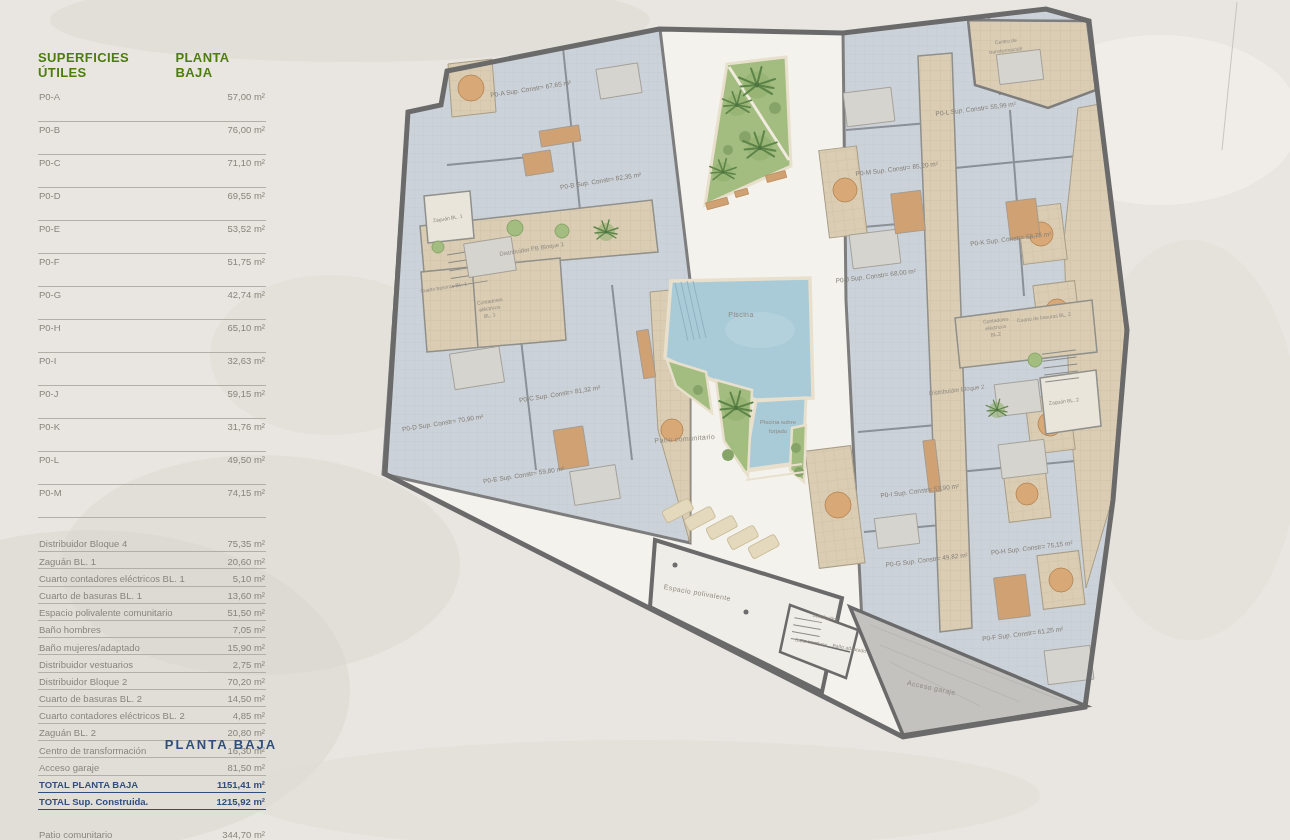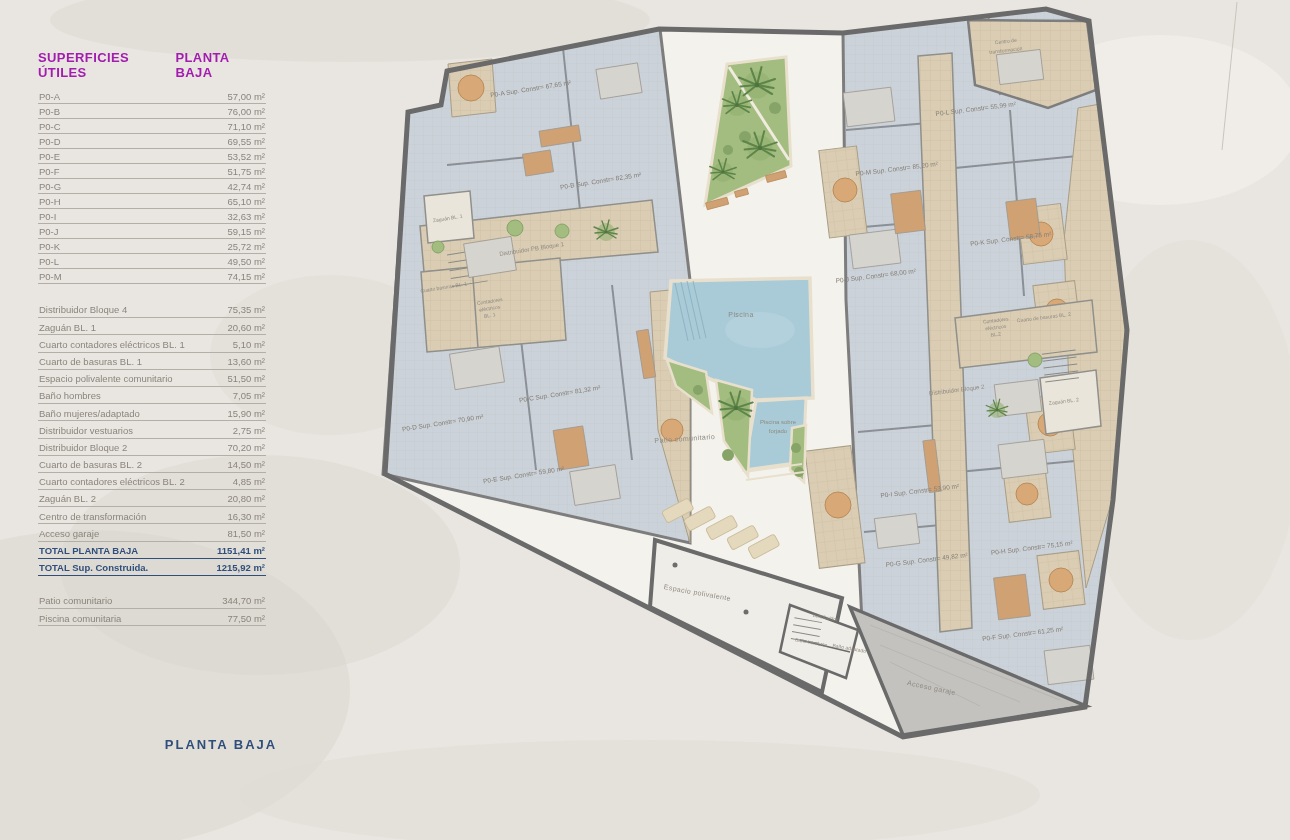--- a/index.html
+++ b/index.html
@@ -1,24 +1,24 @@
 <!DOCTYPE html>
 <html><head>
 <meta charset="utf-8">
 <style>
   html,body{margin:0;padding:0;background:#e9e6e1;}
   #canvas{position:relative;width:1290px;height:840px;overflow:hidden;
     background:#e9e6e1;font-family:"Liberation Sans","DejaVu Sans",sans-serif;}
   #plan-svg{position:absolute;left:0;top:0;}
   
   #panel{position:absolute;left:38px;top:50px;width:228px;}
-  .hdr{display:flex;justify-content:center;color:#a21caf;font-weight:bold;
+  .hdr{display:flex;justify-content:center;color:#4d7c0f;font-weight:bold;
     font-size:13px;letter-spacing:.4px;margin-bottom:9px;}
   .r{display:flex;justify-content:space-between;align-items:flex-end;
-    border-bottom:1px solid #b3afa7;padding:2px 1px 1px;font-size:9.5px;
+    border-bottom:1px solid #b3afa7;padding:2px 1px 19px;font-size:9.5px;
     color:#8a857c;line-height:11px;white-space:nowrap;}
   .g2{margin-top:17px;}
   .g2 .r{padding:3.4px 1px 1.8px;}
   .tot{color:#2f4e7c;font-weight:600;border-bottom:1.5px solid #2f4e7c;gap:8px;}
   .g3{margin-top:16px;}
   .g3 .r{padding:3.4px 1px 1.8px;}
   #caption{position:absolute;left:140px;top:737px;width:162px;text-align:center;
     color:#2f4e7c;font-weight:bold;font-size:13px;letter-spacing:2px;}
   
   text{font-family:"Liberation Sans","DejaVu Sans",sans-serif;}
@@ -327,21 +327,21 @@
     <div class="r">
           <span>P0-I</span>
           <span>32,63 m²</span>
         </div>
     <div class="r">
           <span>P0-J</span>
           <span>59,15 m²</span>
         </div>
     <div class="r">
           <span>P0-K</span>
-          <span>25,72 m²</span>
+          <span>31,76 m²</span>
         </div>
     <div class="r">
           <span>P0-L</span>
           <span>49,50 m²</span>
         </div>
     <div class="r">
           <span>P0-M</span>
           <span>74,15 m²</span>
         </div>
   </div>

